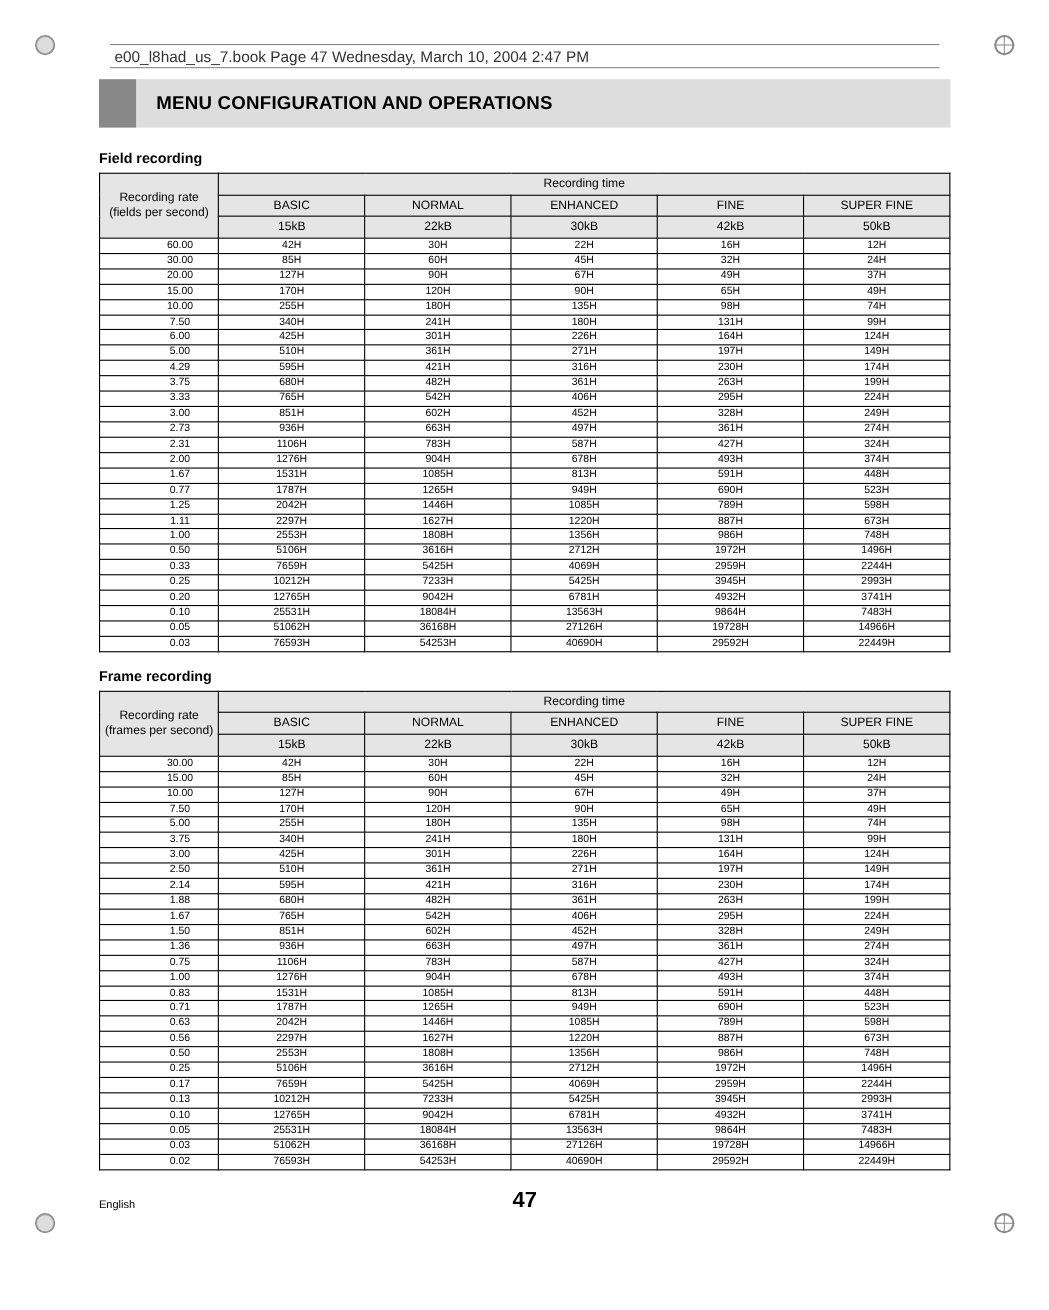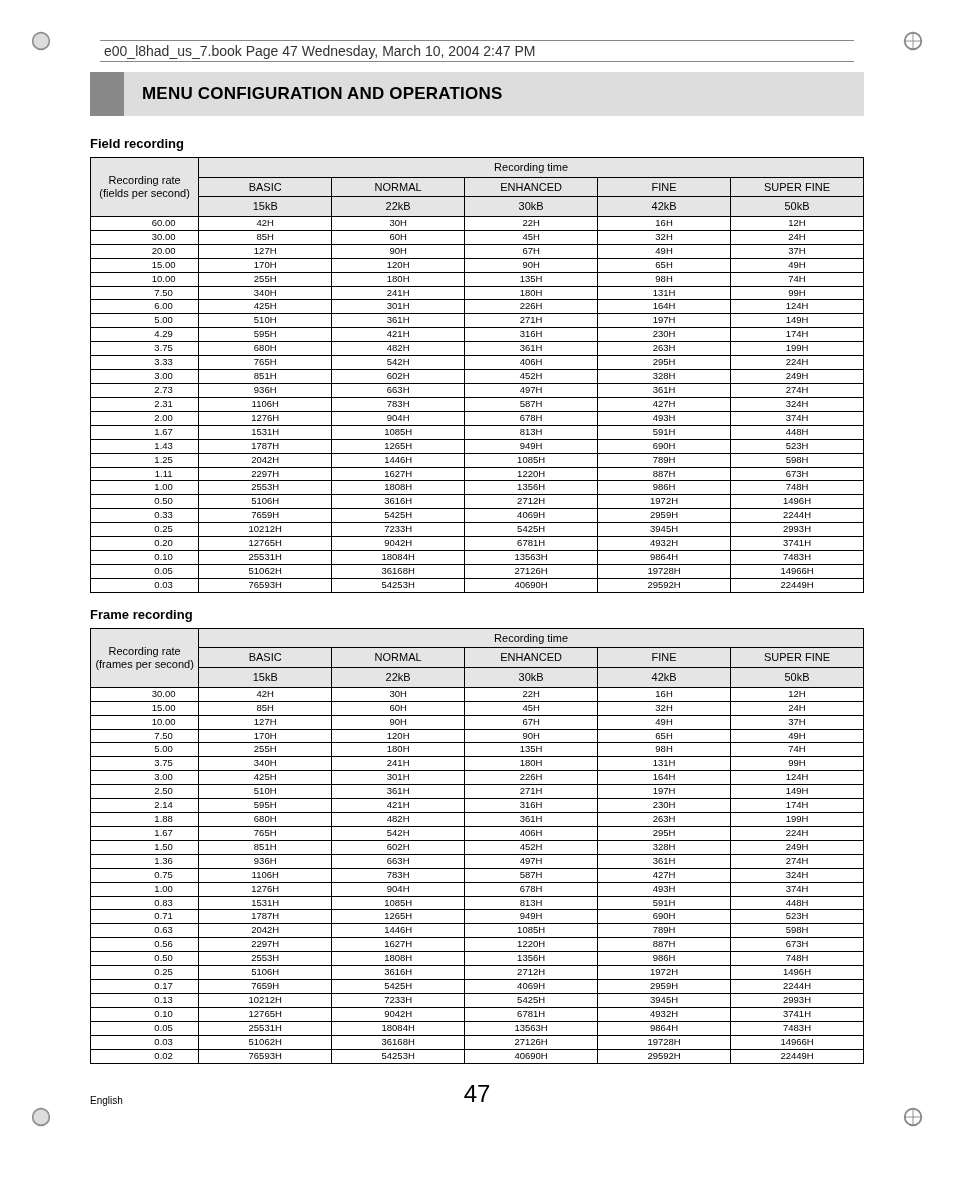--- a/index.html
+++ b/index.html
@@ -107,22 +107,22 @@
     font-size: 11px;
     position: relative;
   }
   .footer .lang {
     position: absolute;
     left: 30px;
     font-size: 10px;
     bottom: 2px;
   }
   .footer .pagenum {
-    font-size: 24px;
-    font-weight: normal;
+    font-size: 20px;
+    font-weight: bold;
   }
   
   .reg-mark {
     position: absolute;
     width: 22px;
     height: 22px;
   }
   .reg-mark svg { width: 100%; height: 100%; display:block; }
 </style>
 </head>
@@ -321,21 +321,21 @@
           </tr>
           <tr>
             <td class="rate">1.67</td>
             <td>1531H</td>
             <td>1085H</td>
             <td>813H</td>
             <td>591H</td>
             <td>448H</td>
           </tr>
           <tr>
-            <td class="rate">1.43</td>
+            <td class="rate">0.77</td>
             <td>1787H</td>
             <td>1265H</td>
             <td>949H</td>
             <td>690H</td>
             <td>523H</td>
           </tr>
           <tr>
             <td class="rate">1.25</td>
             <td>2042H</td>
             <td>1446H</td>

